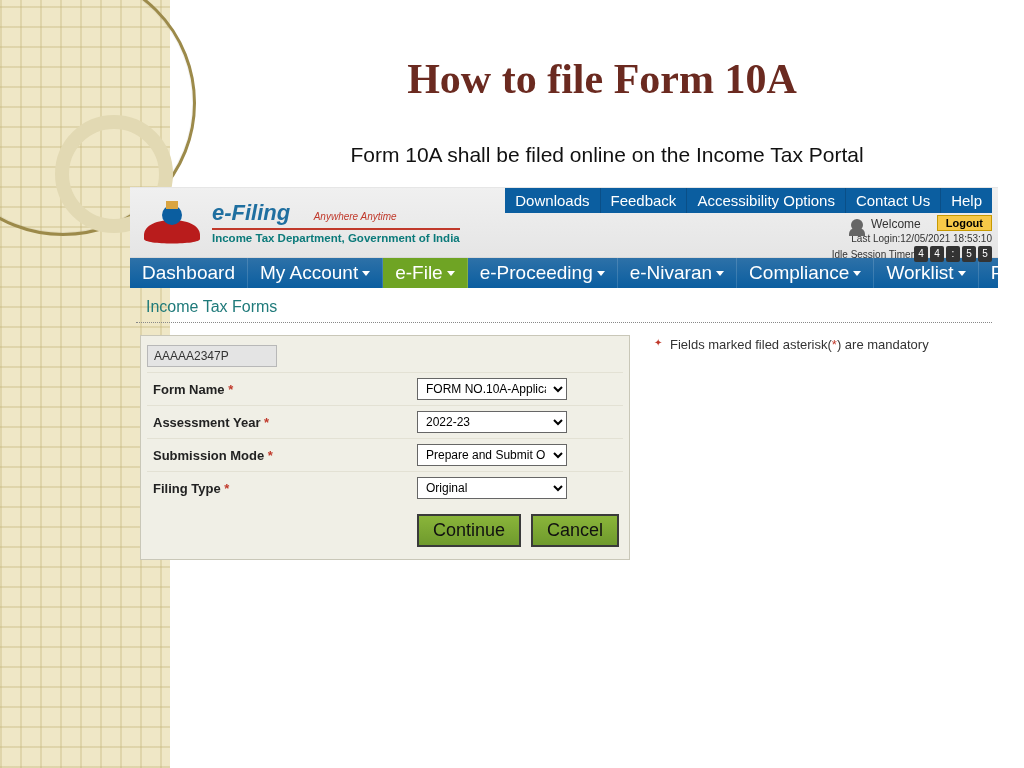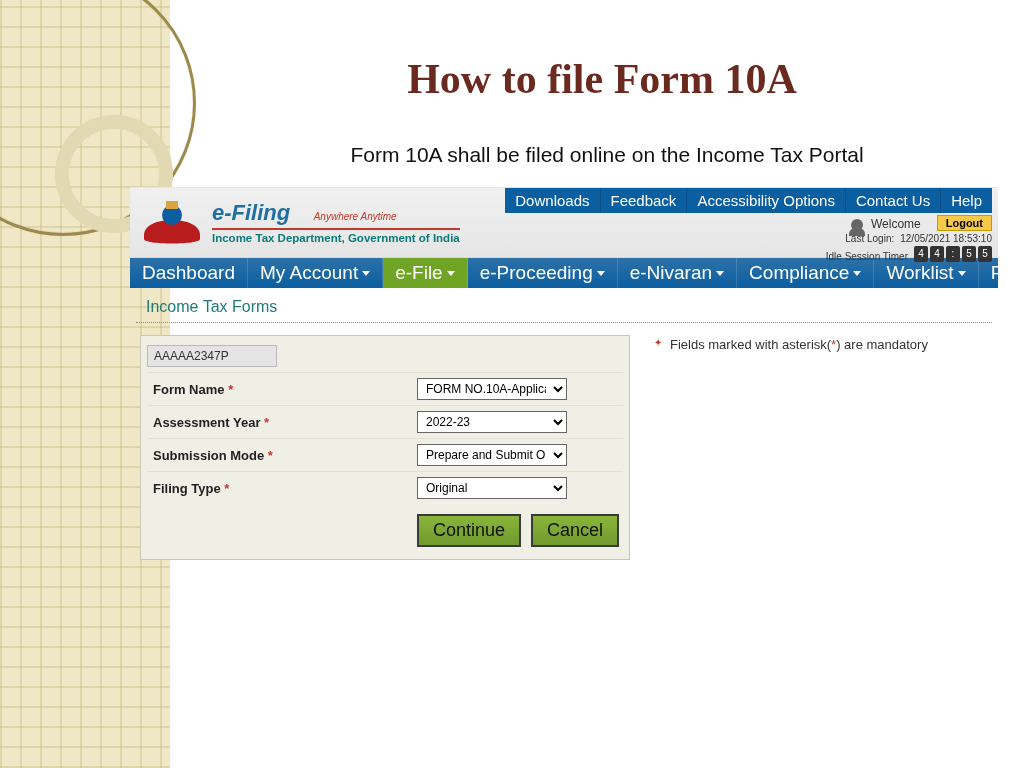--- a/index.html
+++ b/index.html
@@ -85,21 +85,21 @@
     padding: 4px 10px; border-right: 1px solid #0a4f87; cursor: pointer;
   }
   .top-tabs div:last-child { border-right: none; }
   .welcome-line { display: flex; align-items: flex-end; gap: 8px; font-size: 12px; color: #333; }
   .welcome-line .user-icon { width: 12px; height: 12px; background: #666; border-radius: 50%; position: relative; }
   .welcome-line .user-icon::after { content: ""; position: absolute; left: -2px; top: 9px; width: 16px; height: 8px; background: #666; border-radius: 6px 6px 0 0; }
   .logout-btn {
     background: #f7c948; color: #000; font-size: 11px; font-weight: bold;
     padding: 1px 8px; border: 1px solid #c79a00; cursor: pointer;
   }
-  .session-info { font-size: 10px; color: #333; display: flex; align-items: flex-end; gap: 6px; }
+  .session-info { font-size: 10px; color: #333; display: flex; align-items: center; }
   .timer-boxes { display: flex; gap: 2px; }
   .timer-boxes span {
     display: inline-block; width: 14px; height: 16px; background: #333; color: #fff;
     font-size: 10px; text-align: center; line-height: 16px; border-radius: 2px;
   }
   .timer-sep { color: #333; font-size: 10px; line-height: 16px; }
 
   
   .main-nav {
     background: linear-gradient(#2d71a8,#0b5ea0);
@@ -309,20 +309,20 @@
 
         <div class="btn-row">
           <button class="btn">Continue</button>
           <button class="btn">Cancel</button>
         </div>
       </div>
 
       <div class="instructions">
         <ul>
           <li>
-            <span>Fields marked with asterisk(</span><span class="req">*</span><span>) are mandatory</span>
+            <span>Fields marked filed asterisk(</span><span class="req">*</span><span>) are mandatory</span>
           </li>
         </ul>
       </div>
     </div>
 
   </div>
 </div>
 
 </body></html>

